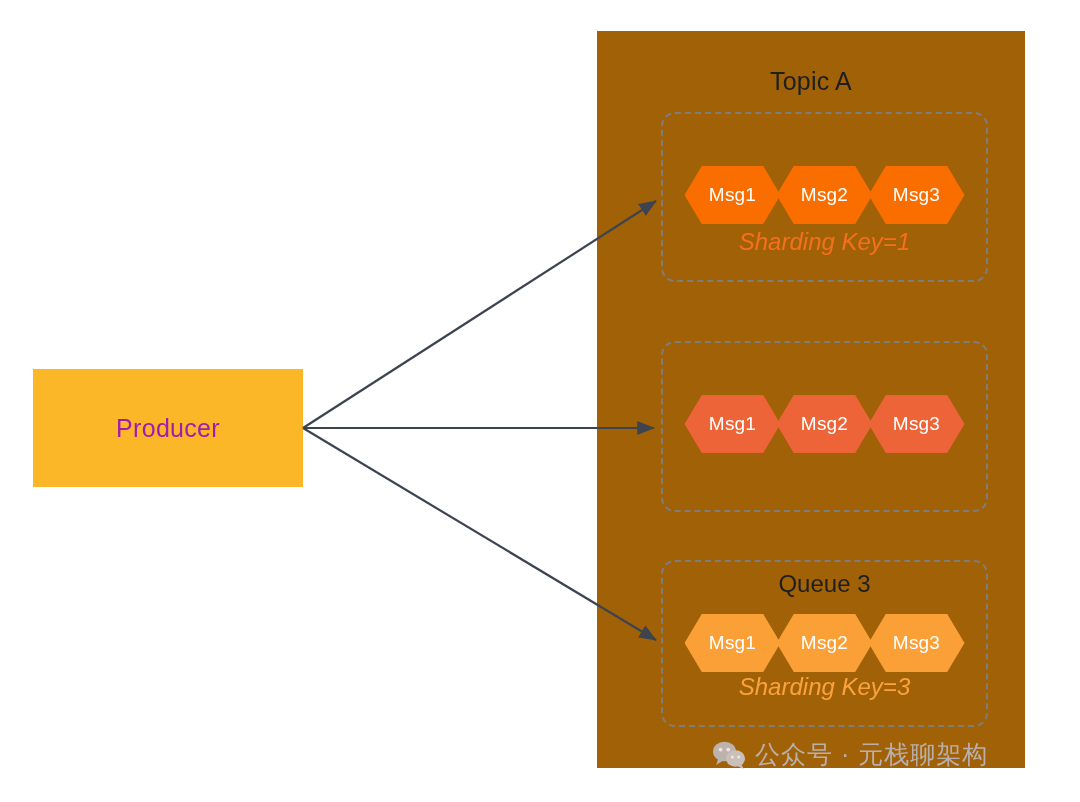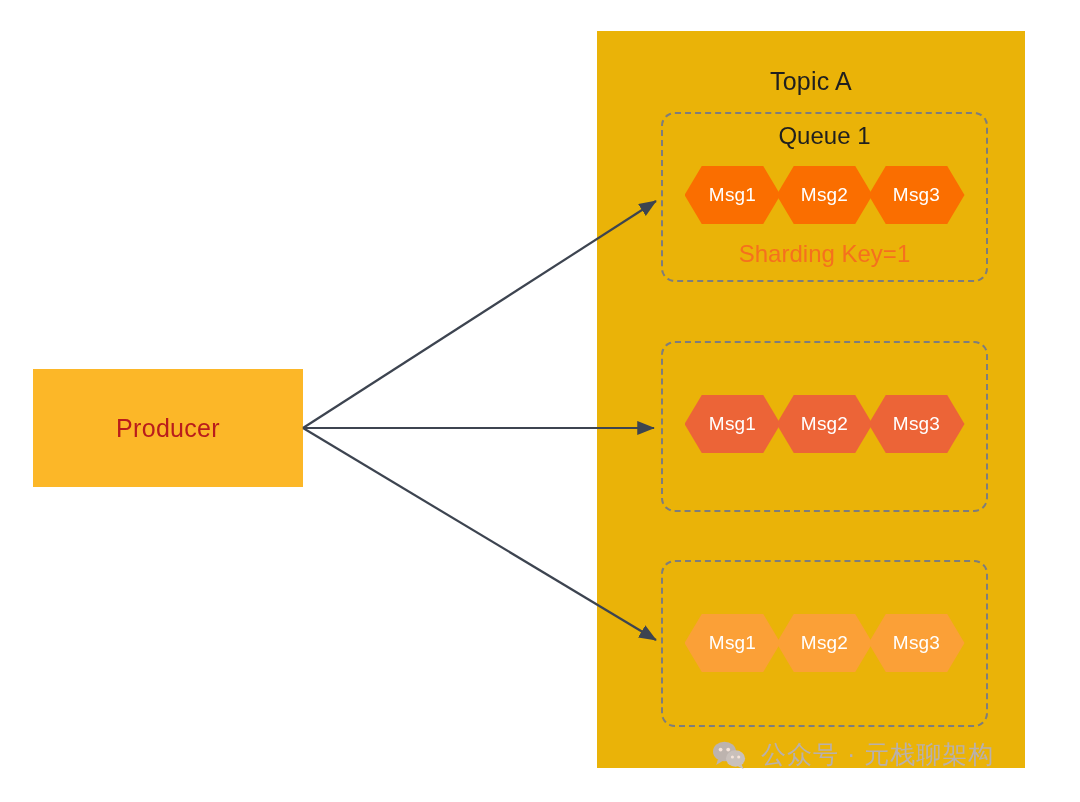--- a/index.html
+++ b/index.html
@@ -20,21 +20,21 @@
     background: #ffffff;
   }
 
   
   .topic-panel {
     position: absolute;
     left: 597px;
     top: 31px;
     width: 428px;
     height: 737px;
-    background: #eab308;
+    background: #a16207;
   }
   .topic-title {
     position: absolute;
     left: 0;
     top: 36px;
     width: 428px;
     text-align: center;
     font-size: 25px;
     color: #1f1f1f;
     letter-spacing: 0.2px;
@@ -47,21 +47,21 @@
     top: 369px;
     width: 270px;
     height: 118px;
     background: #fcb728;
     display: flex;
     align-items: center;
     justify-content: center;
   }
   .producer-label {
     font-size: 25px;
-    color: #b91c1c;
+    color: #a21caf;
     letter-spacing: 0.3px;
   }
 
   
   .arrows {
     position: absolute;
     left: 0;
     top: 0;
     width: 1080px;
     height: 802px;
@@ -112,42 +112,42 @@
   }
   .hex-label {
     font-size: 19px;
     color: #ffffff;
     letter-spacing: 0.2px;
   }
 
   .sharding-key {
     position: absolute;
     left: 0;
-    bottom: 12px;
+    bottom: 24px;
     width: 100%;
     text-align: center;
     font-size: 24px;
+    font-style: italic;
   }
 
   
   .watermark {
     position: absolute;
     left: 712px;
     top: 738px;
     display: flex;
     align-items: center;
     gap: 9px;
   }
   .wechat-icon { width: 34px; height: 28px; display: block; }
   .watermark-text {
     font-size: 25px;
     color: #b9b0ac;
     letter-spacing: 1px;
     white-space: nowrap;
-    margin-left: 6px;
   }
 </style>
 </head>
 <body>
 
 <div id="canvas">
 
   <div class="topic-panel">
     <div class="topic-title">Topic A</div>
   </div>
@@ -161,21 +161,20 @@
       <marker id="ah" markerWidth="9" markerHeight="9" refX="7.6" refY="3.2" orient="auto" markerUnits="strokeWidth">
         <path d="M0,0 L8,3.2 L0,6.4 z" fill="#3d4450"></path>
       </marker>
     </defs>
     <line x1="303" y1="428" x2="656" y2="201" stroke="#3d4450" stroke-width="2.2" marker-end="url(#ah)"></line>
     <line x1="303" y1="428" x2="654" y2="428" stroke="#3d4450" stroke-width="2.2" marker-end="url(#ah)"></line>
     <line x1="303" y1="428" x2="656" y2="640" stroke="#3d4450" stroke-width="2.2" marker-end="url(#ah)"></line>
   </svg>
 
   <div class="queue-box q1">
-    <div class="queue-title">Queue 1</div>
     <div class="msg-row">
       <div class="hex" style="background:#fa6e00">
         <span class="hex-label">Msg1</span>
       </div>
       <div class="hex" style="background:#fa6e00">
         <span class="hex-label">Msg2</span>
       </div>
       <div class="hex" style="background:#fa6e00">
         <span class="hex-label">Msg3</span>
       </div>
@@ -191,31 +190,33 @@
       <div class="hex" style="background:#ec6437">
         <span class="hex-label">Msg2</span>
       </div>
       <div class="hex" style="background:#ec6437">
         <span class="hex-label">Msg3</span>
       </div>
     </div>
   </div>
 
   <div class="queue-box q3">
+    <div class="queue-title">Queue 3</div>
     <div class="msg-row">
       <div class="hex" style="background:#fba037">
         <span class="hex-label">Msg1</span>
       </div>
       <div class="hex" style="background:#fba037">
         <span class="hex-label">Msg2</span>
       </div>
       <div class="hex" style="background:#fba037">
         <span class="hex-label">Msg3</span>
       </div>
     </div>
+    <div class="sharding-key" style="color:#fba23d">Sharding Key=3</div>
   </div>
 
   <div class="watermark">
     <svg class="wechat-icon" viewBox="0 0 34 28">
       <ellipse cx="12.5" cy="10.5" rx="11.5" ry="9.8" fill="#bdb3ae"></ellipse>
       <path d="M6 18 L4.2 24 L10.5 20 Z" fill="#bdb3ae"></path>
       <circle cx="8.6" cy="8.6" r="1.9" fill="#f6e4da"></circle>
       <circle cx="16.2" cy="8.6" r="1.9" fill="#f6e4da"></circle>
       <ellipse cx="23.5" cy="17.5" rx="9.6" ry="8.2" fill="#c9c0bb"></ellipse>
       <path d="M29.5 23.5 L31.6 28 L26 25.6 Z" fill="#c9c0bb"></path>

